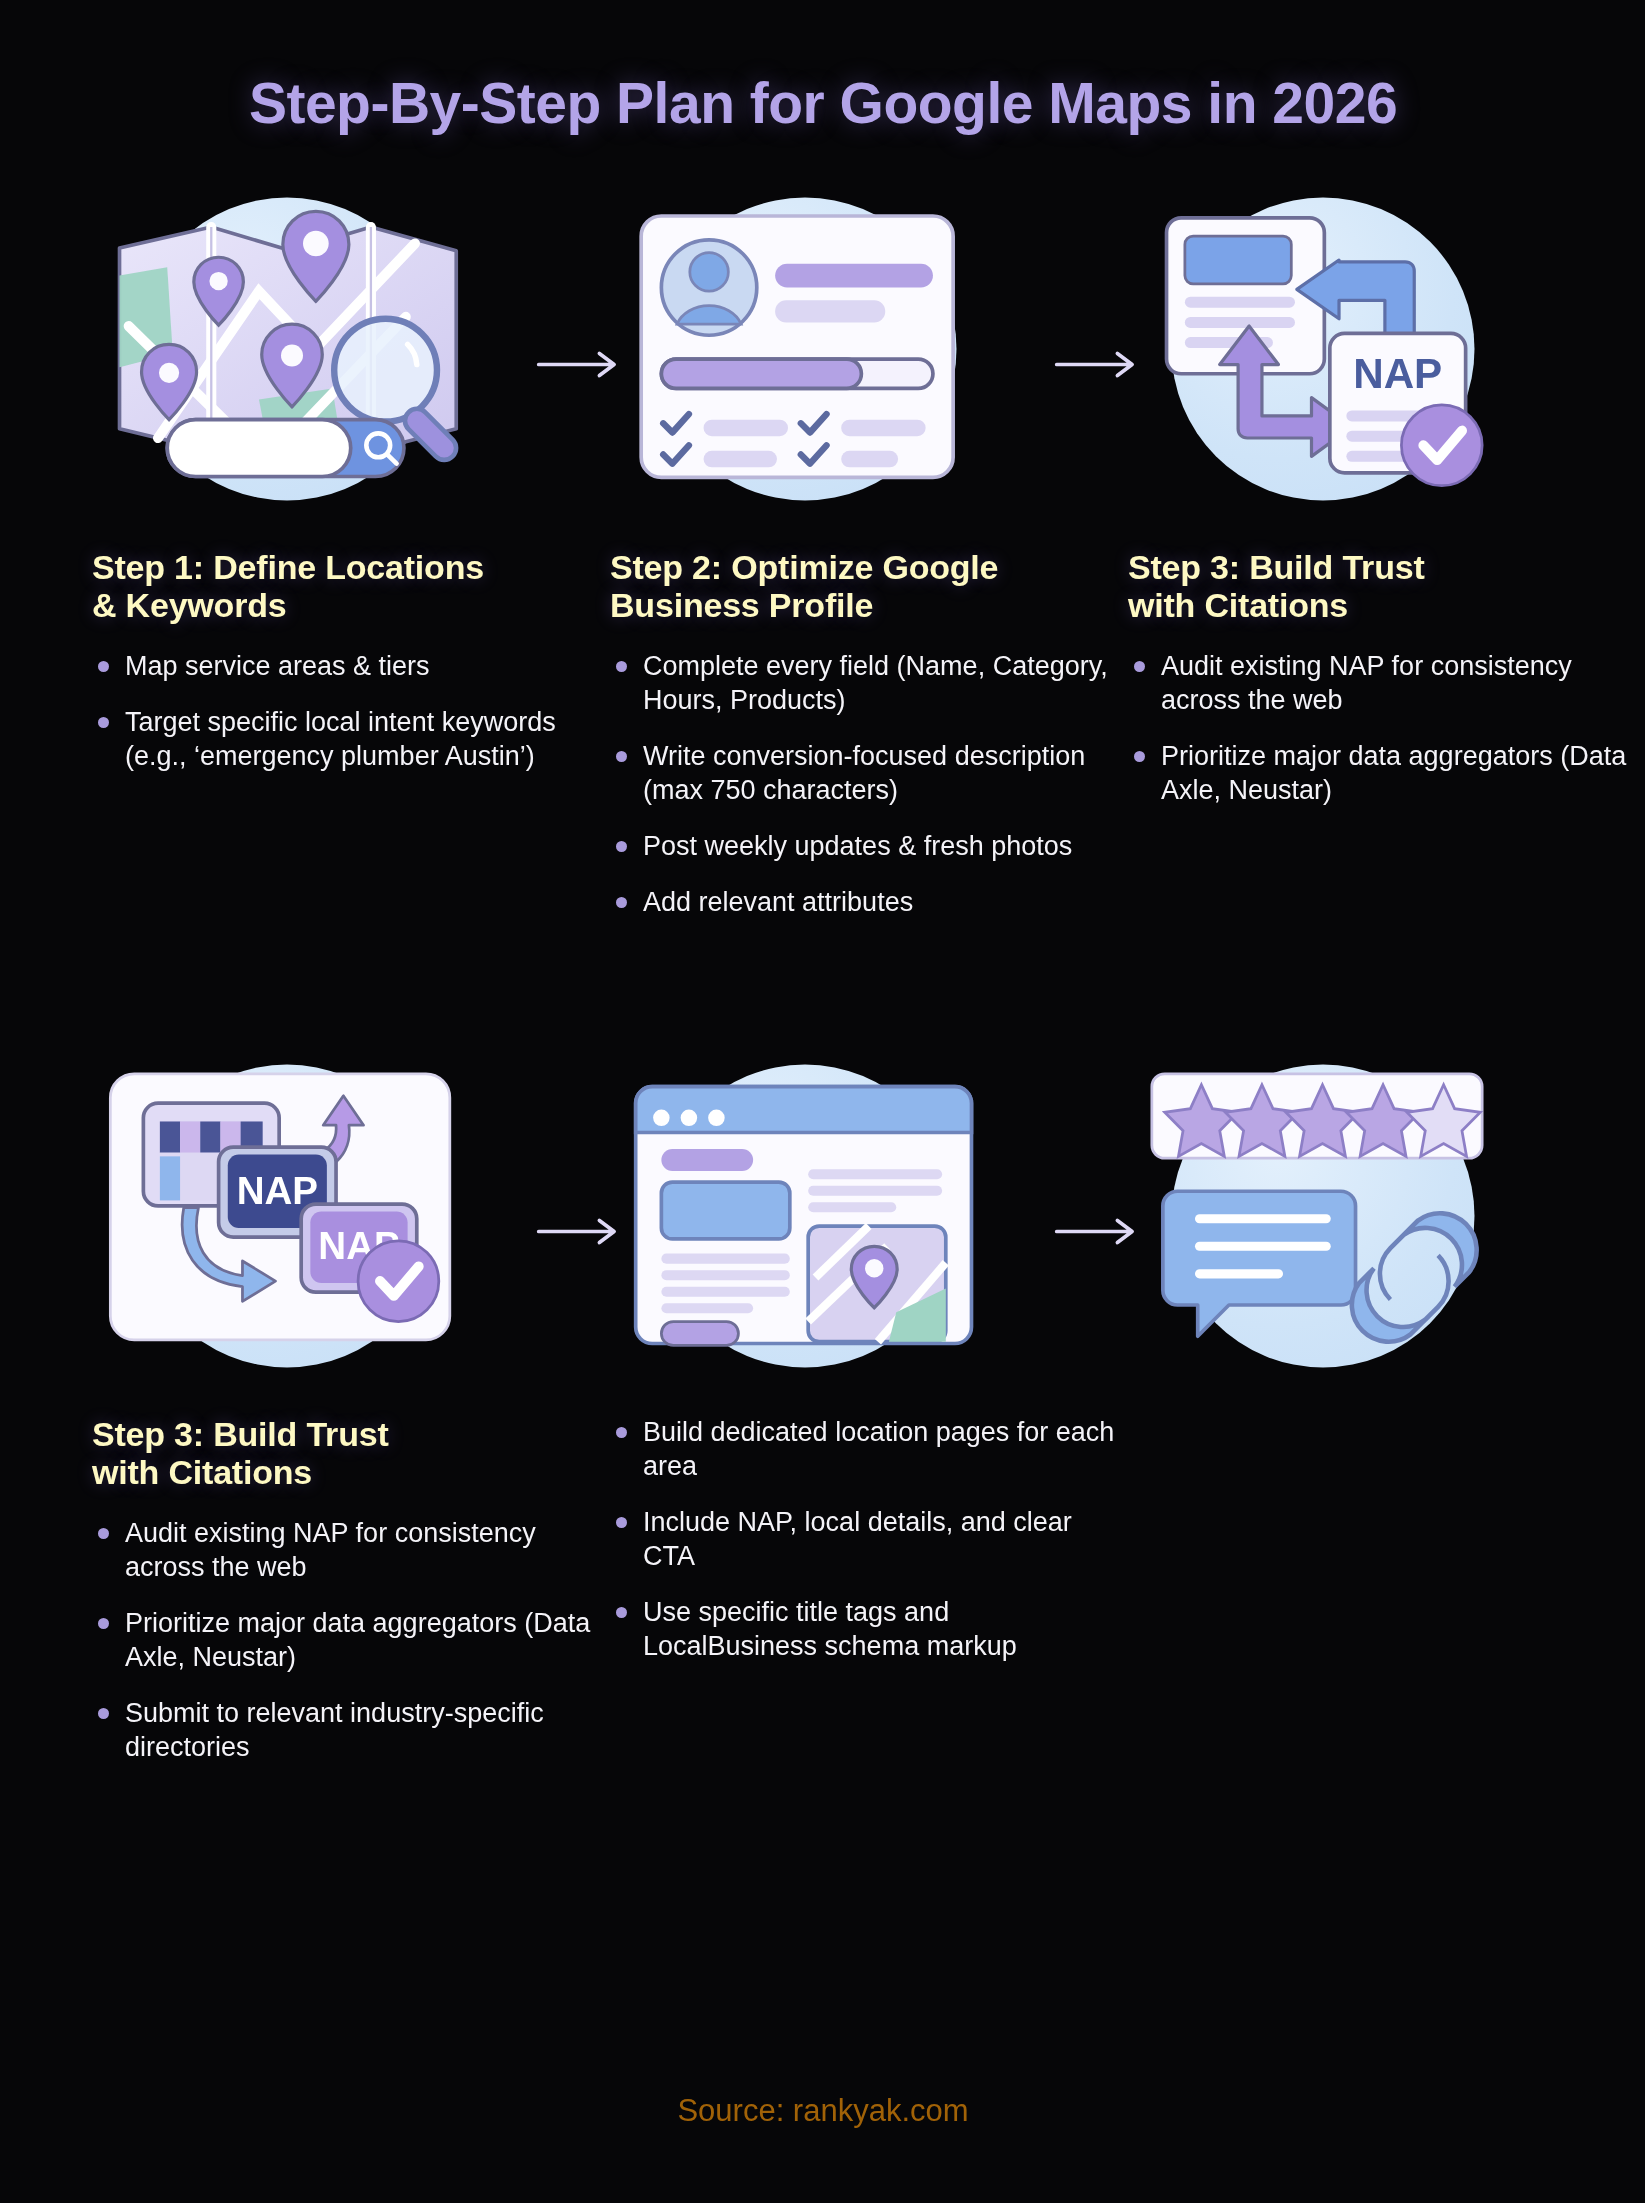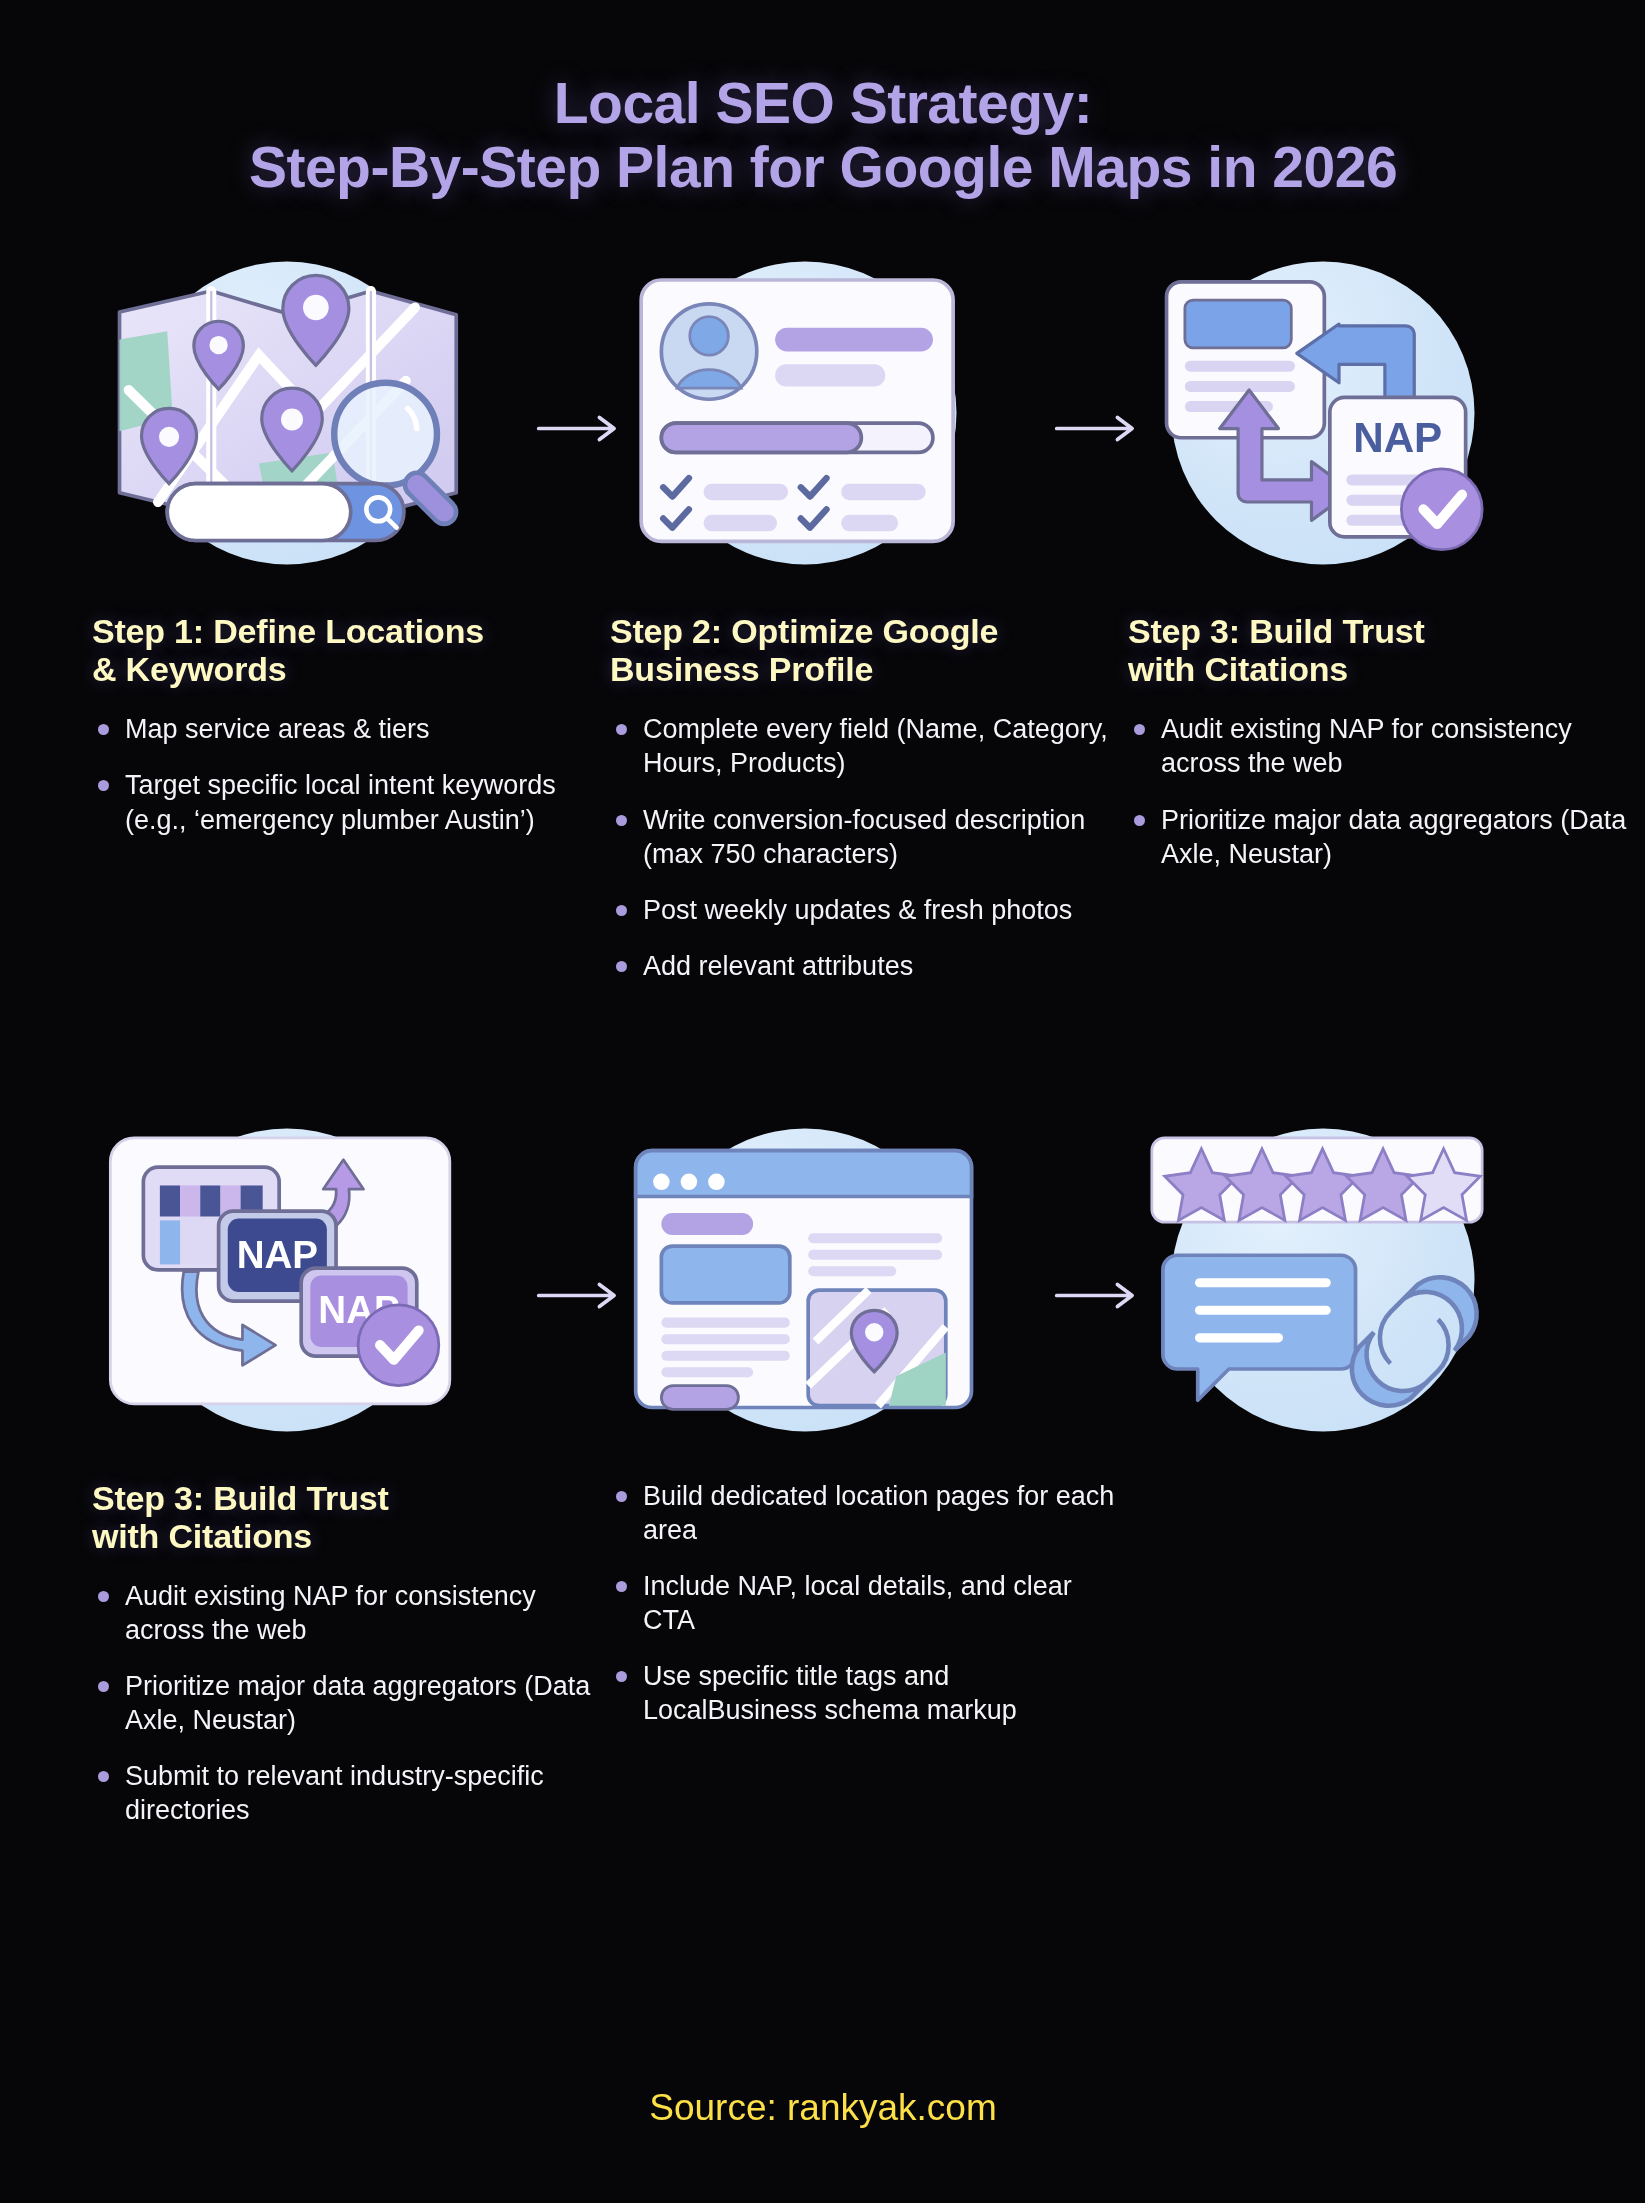--- a/index.html
+++ b/index.html
@@ -115,31 +115,30 @@
     background: #a99bdc;
   }
 
   
   .footer {
     position: absolute;
     left: 0;
     right: 0;
     bottom: 75px;
     text-align: center;
-    color: #fde047;
-    font-size: 37px;
+    color: #a16207;
+    font-size: 31px;
   }
 </style>
 </head>
 <body>
 
 <div class="page">
 
   <div class="title-block">
-    <div class="title-line">Local SEO Strategy:</div>
     <div class="title-line">Step-By-Step Plan for Google Maps in 2026</div>
   </div>
 
   <div class="row row-top">
 
     <div class="col">
       <div class="art-wrap">
         <div class="art-stage">
           <div class="circle-bg"></div>
           <svg class="art-svg" width="367" height="340" viewBox="0 0 400 370">

